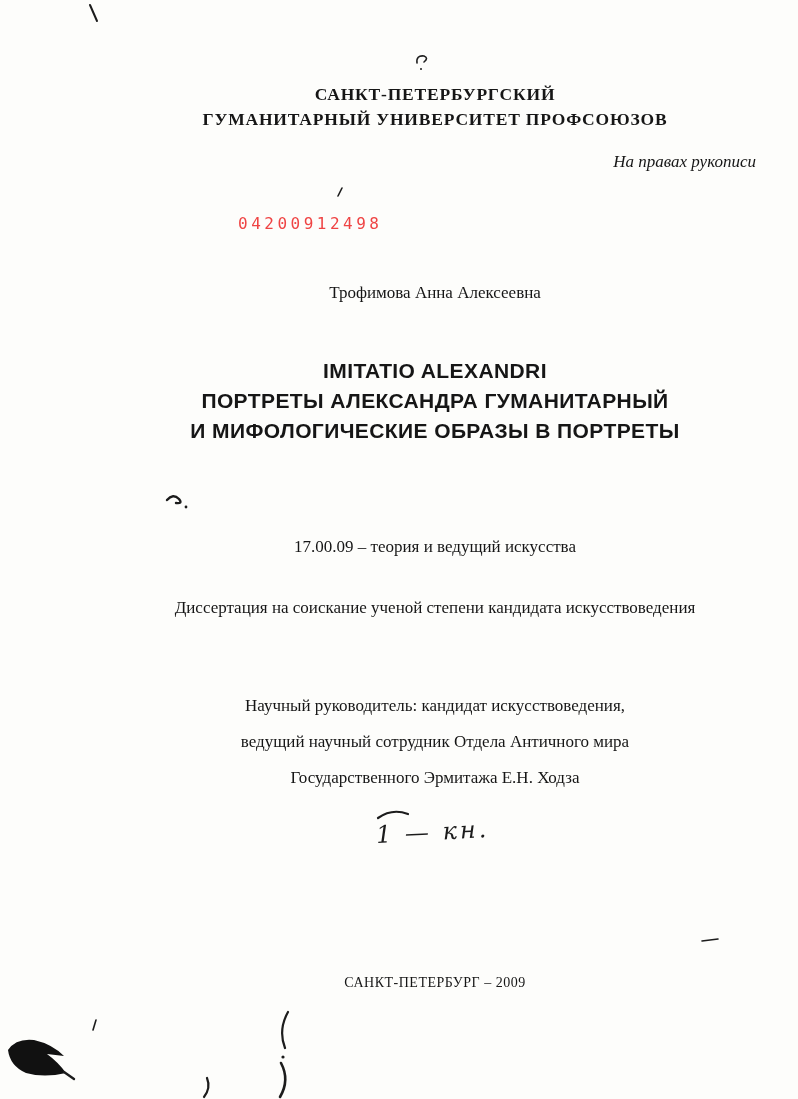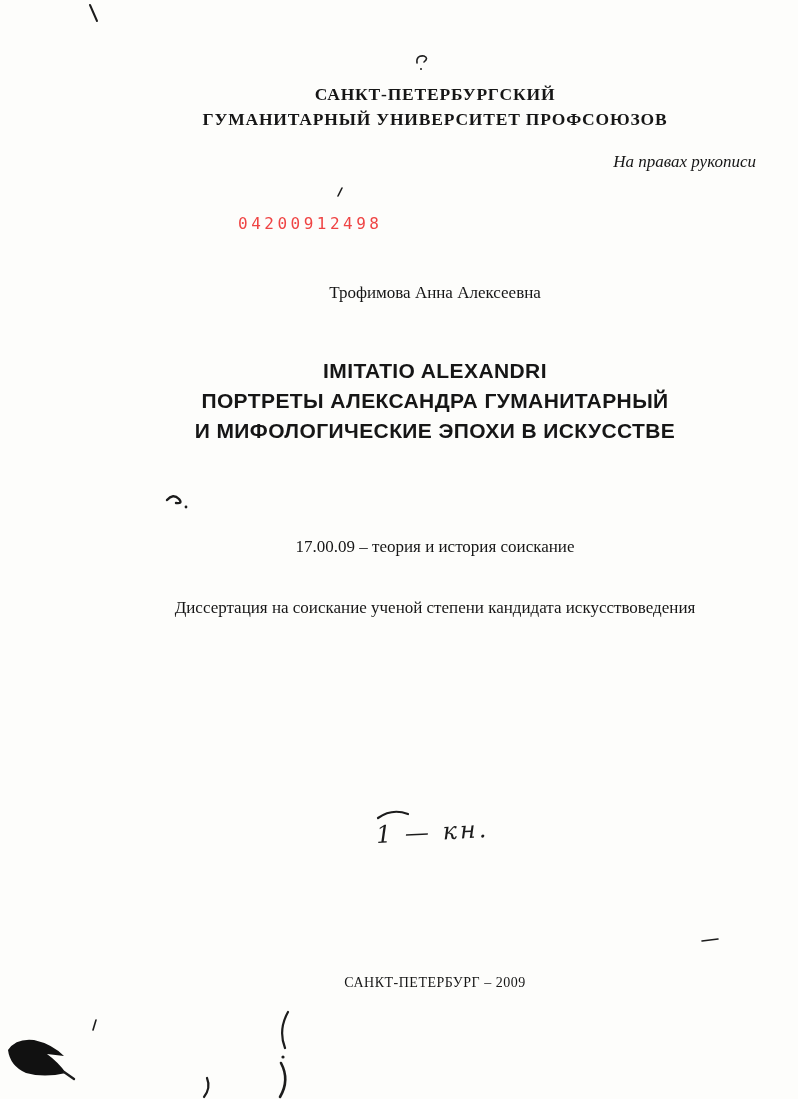--- a/index.html
+++ b/index.html
@@ -122,27 +122,32 @@
     <span>ГУМАНИТАРНЫЙ УНИВЕРСИТЕТ ПРОФСОЮЗОВ</span>
   </div>
 
   <div class="abs reg-number">04200912498</div>
 
   <div class="abs author">Трофимова Анна Алексеевна</div>
 
   <div class="abs diss-title">
     <span>IMITATIO ALEXANDRI</span>
     <span>ПОРТРЕТЫ АЛЕКСАНДРА ГУМАНИТАРНЫЙ</span>
-    <span>И МИФОЛОГИЧЕСКИЕ ЭПОХИ В ИСКУССТВЕ</span>
+    <span>И МИФОЛОГИЧЕСКИЕ ОБРАЗЫ В ПОРТРЕТЫ</span>
   </div>
 
-  <div class="abs specialty">17.00.09 – теория и история соискание</div>
+  <div class="abs specialty">17.00.09 – теория и ведущий искусства</div>
 
   <div class="abs degree-statement">Диссертация на соискание ученой степени кандидата искусствоведения</div>
 
+  <div class="abs advisor">
+    <span>Научный руководитель: кандидат искусствоведения,</span>
+    <span>ведущий научный сотрудник Отдела Античного мира</span>
+    <span>Государственного Эрмитажа Е.Н. Ходза</span>
+  </div>
 
   <div class="abs handwritten">1 — кн.</div>
 
   <div class="abs city-year">САНКТ-ПЕТЕРБУРГ – 2009</div>
 
   <svg class="abs artifacts" viewBox="0 0 798 1099" width="798" height="1099" fill="none" stroke="#1c1c1c" stroke-width="2" stroke-linecap="round">
     <path d="M90,5 L97,21"></path>
     <path d="M417,63 Q416,55 424,56 Q429,58 424,62" stroke-width="1.6"></path>
     <circle cx="421" cy="69" r="1" fill="#1c1c1c" stroke="none"></circle>
     <path d="M338,196 L342,188" stroke-width="1.6"></path>

